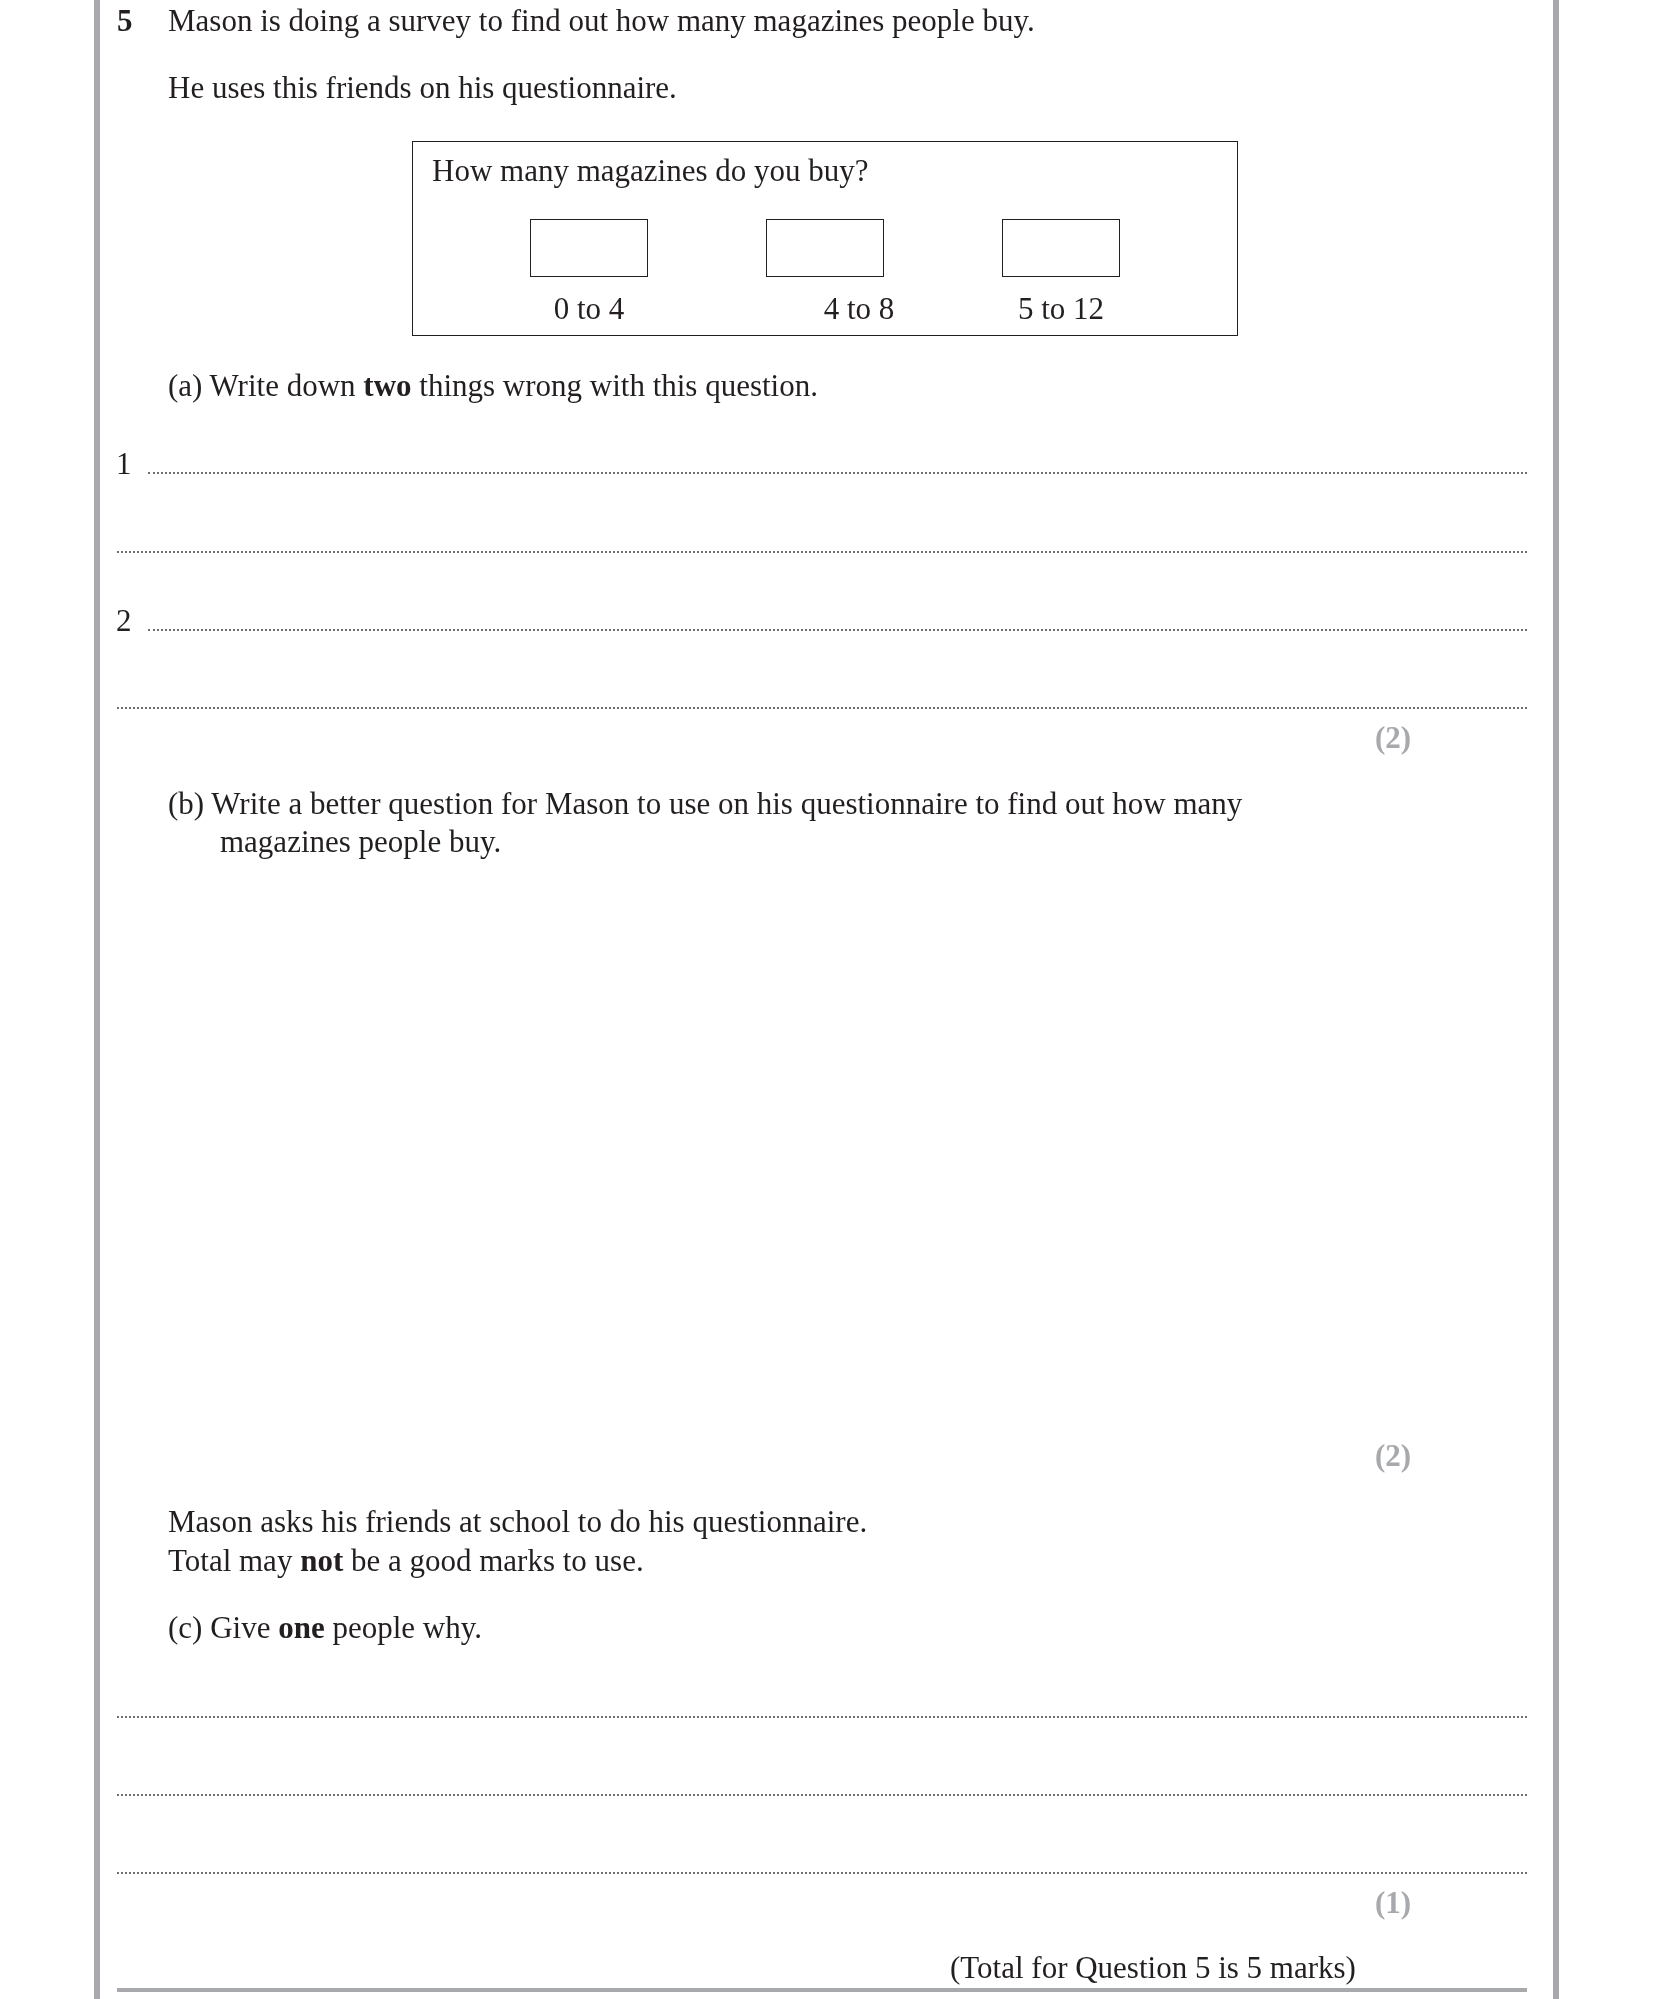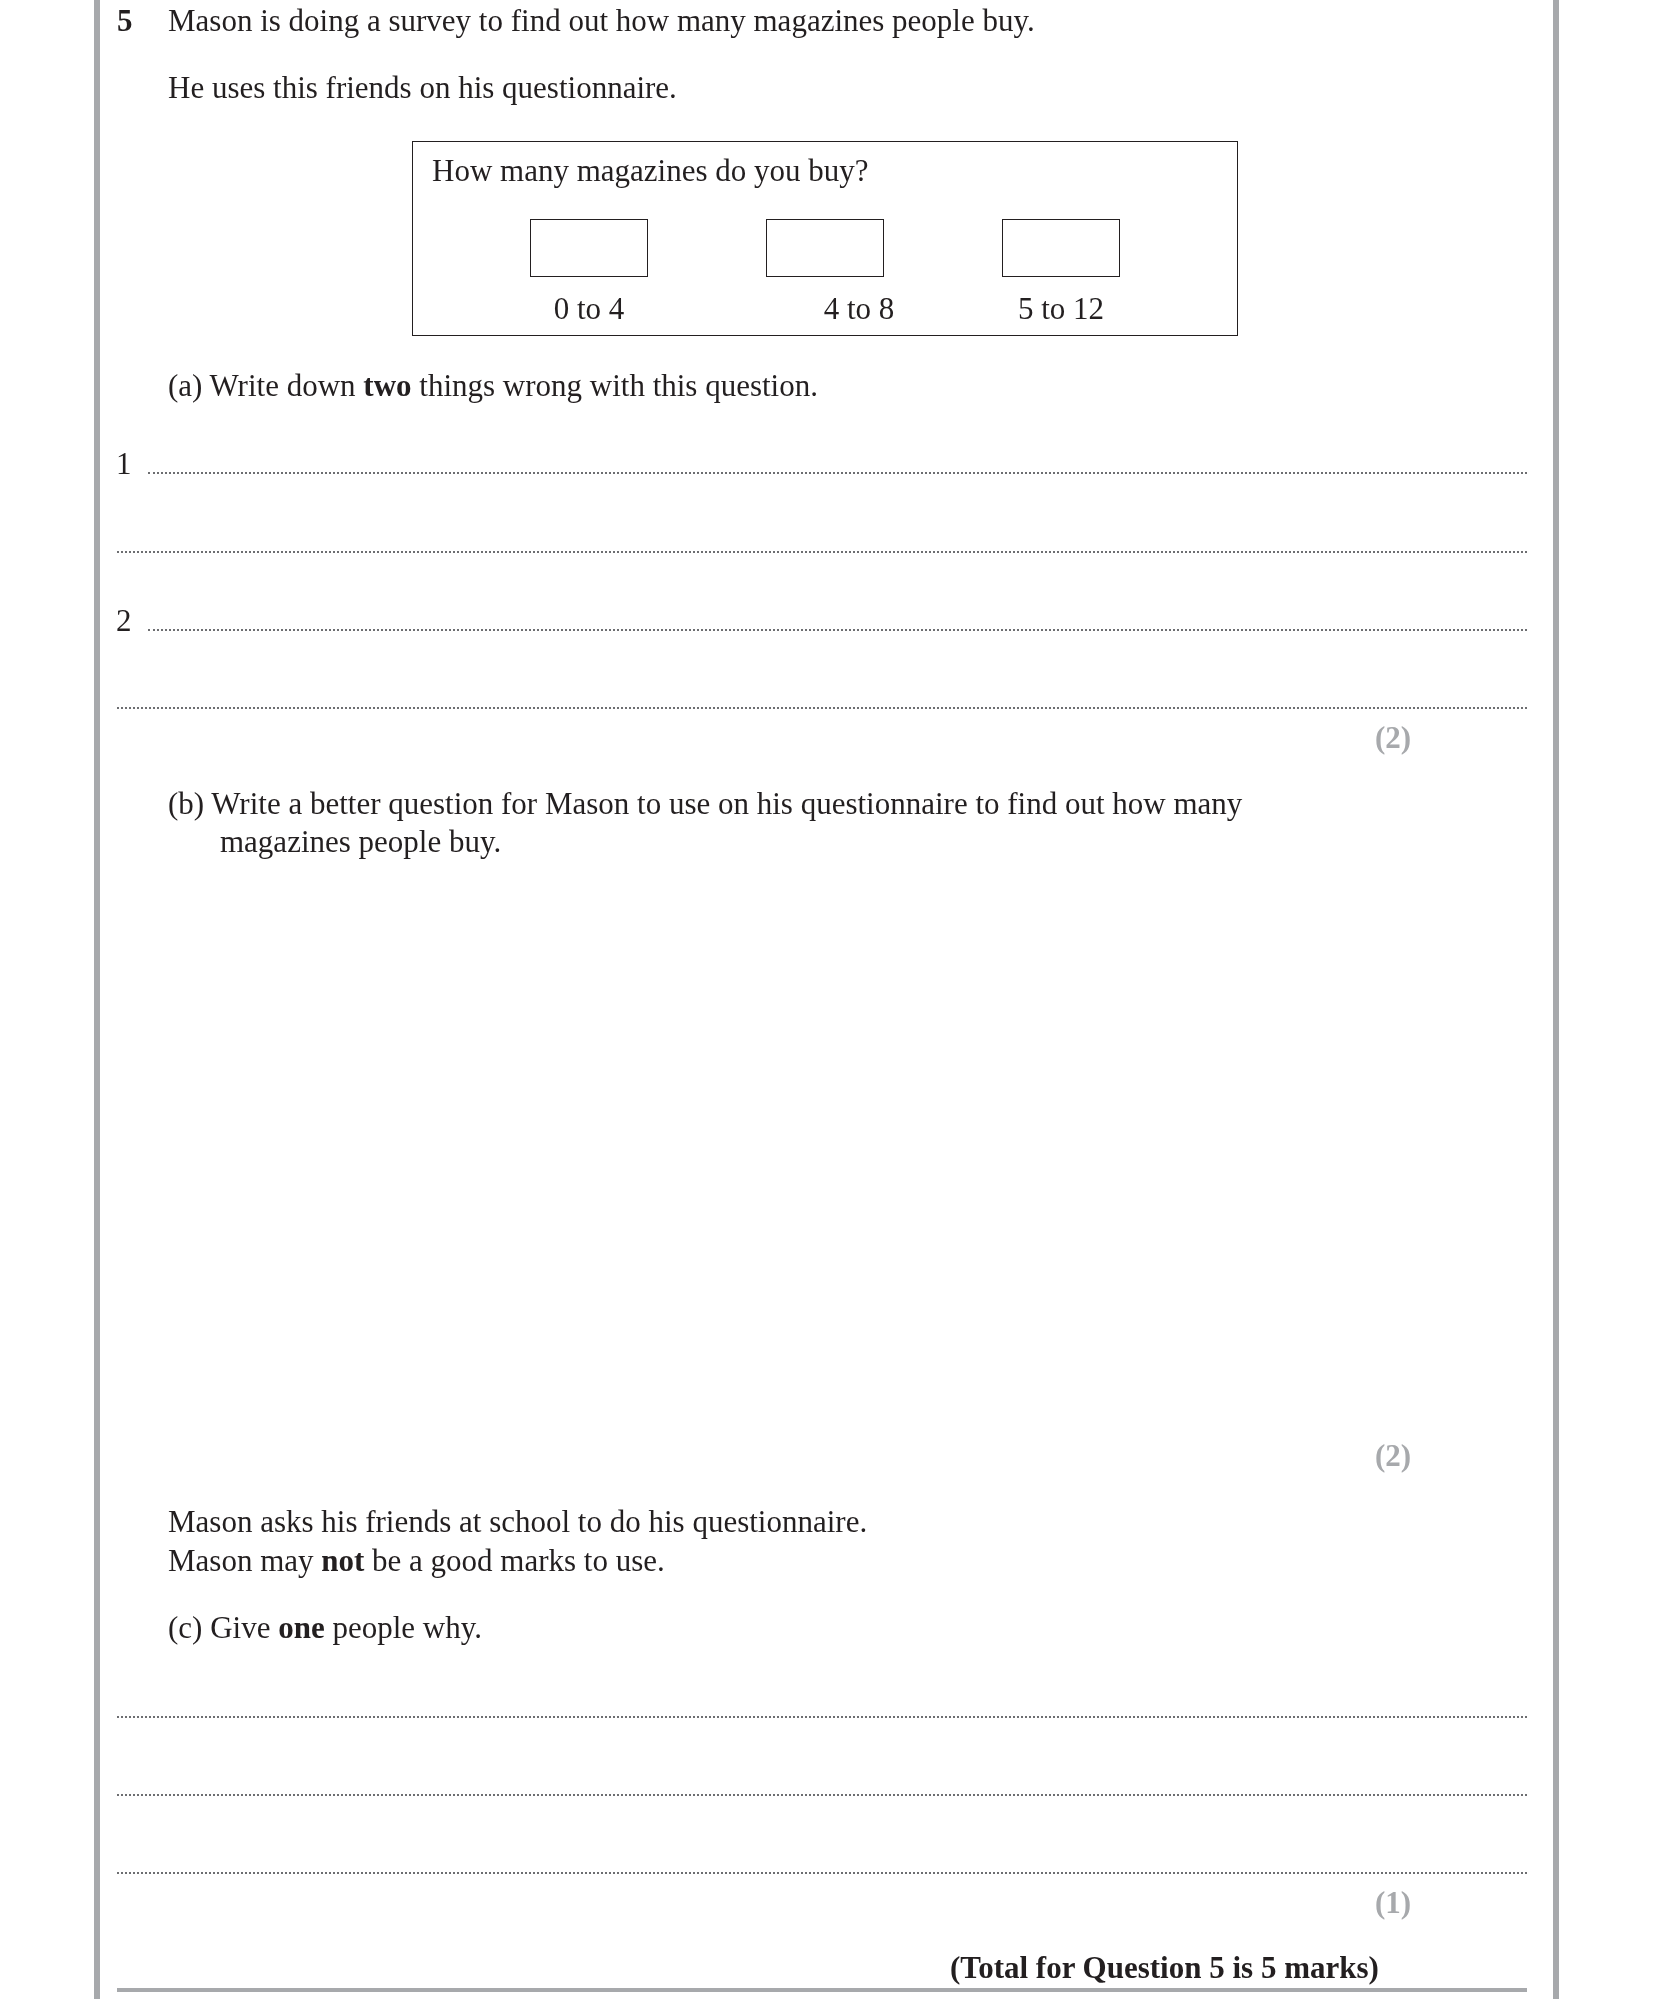--- a/index.html
+++ b/index.html
@@ -36,21 +36,21 @@
     .pb1 { left: 168px; top: 786px; }
     .pb2 { left: 220px; top: 824px; }
     .m2 { left: 1375px; top: 1438px; }
     .s1 { left: 168px; top: 1504px; }
     .s2 { left: 168px; top: 1543px; }
     .pc { left: 168px; top: 1610px; }
     .d5 { left: 117px; top: 1716px; width: 1410px; }
     .d6 { left: 117px; top: 1794px; width: 1410px; }
     .d7 { left: 117px; top: 1872px; width: 1410px; }
     .m3 { left: 1375px; top: 1885px; }
-    .total { left: 950px; top: 1950px; font-weight: bold; font-size: 31px; line-height: 36px; }
+    .total { left: 950px; top: 1950px; font-weight: normal; font-size: 31px; line-height: 36px; }
     .bottom-rule { position: absolute; left: 117px; top: 1988px; width: 1410px; height: 4px; background: #a7a9ac; }
     b { font-weight: bold; }
   </style>
 </head>
 <body>
 
 <div class="border-left"></div>
 <div class="border-right"></div>
 
 <div class="abs t qnum">5</div>
@@ -74,21 +74,21 @@
 <div class="dots d3"></div>
 <div class="dots d4"></div>
 <div class="abs mark m1">(2)</div>
 
 <div class="abs t pb1">(b)  Write a better question for Mason to use on his questionnaire to find out how many</div>
 <div class="abs t pb2">magazines people buy.</div>
 <div class="abs" style="left:168px; top:880px; width:1359px; height:540px;"></div>
 <div class="abs mark m2">(2)</div>
 
 <div class="abs t s1">Mason asks his friends at school to do his questionnaire.</div>
-<div class="abs t s2"><span>Mason may </span><b>not</b><span> be a good marks to use.</span></div>
+<div class="abs t s2"><span>Total may </span><b>not</b><span> be a good marks to use.</span></div>
 
 <div class="abs t pc"><span>(c)  Give </span><b>one</b><span> people why.</span></div>
 <div class="dots d5"></div>
 <div class="dots d6"></div>
 <div class="dots d7"></div>
 <div class="abs mark m3">(1)</div>
 
 <div class="abs total">(Total for Question 5 is 5 marks)</div>
 <div class="bottom-rule"></div>
 

